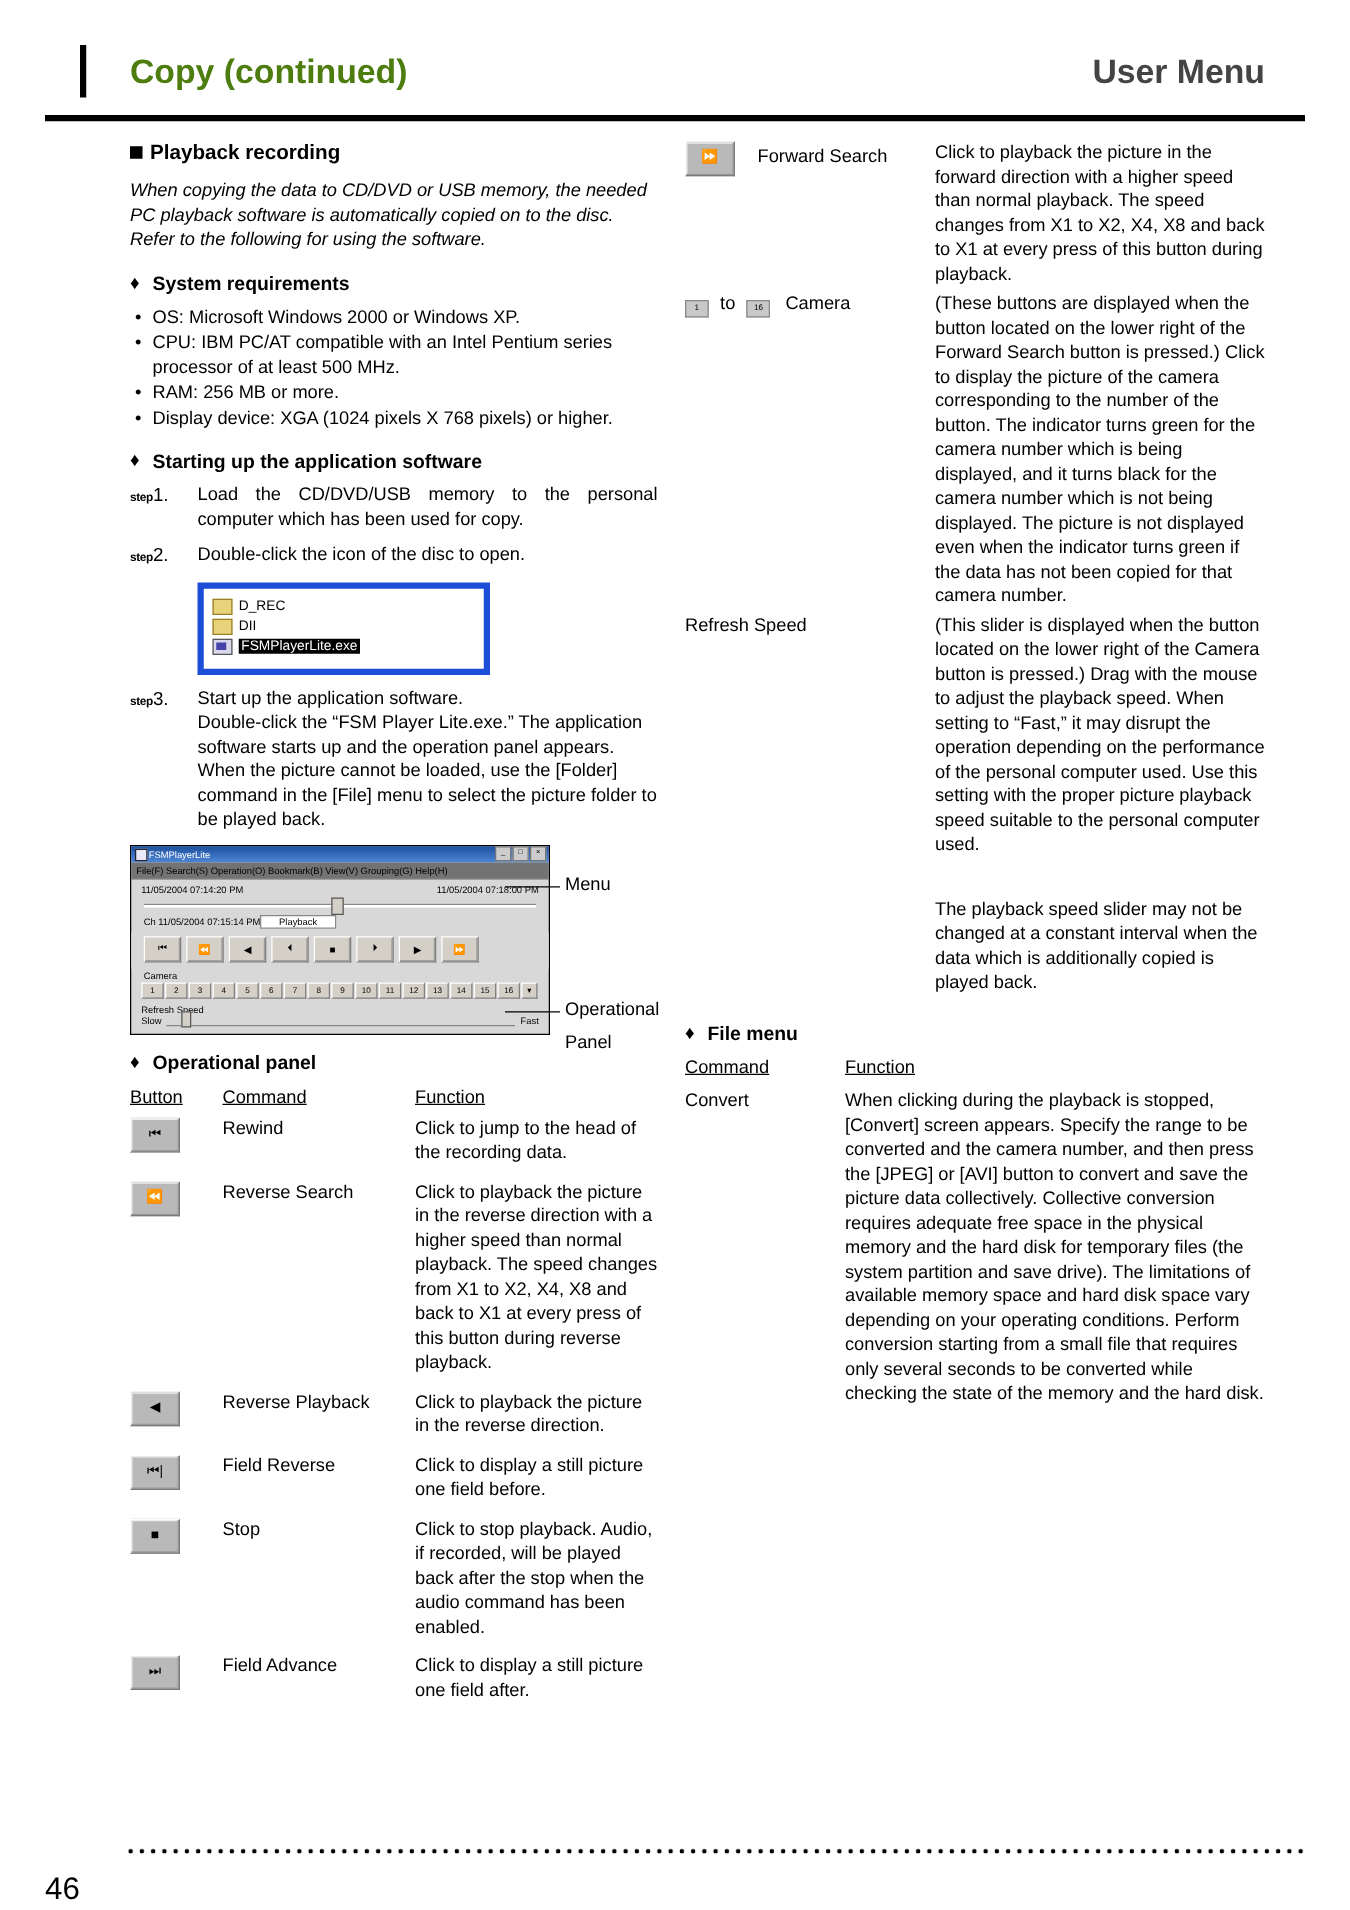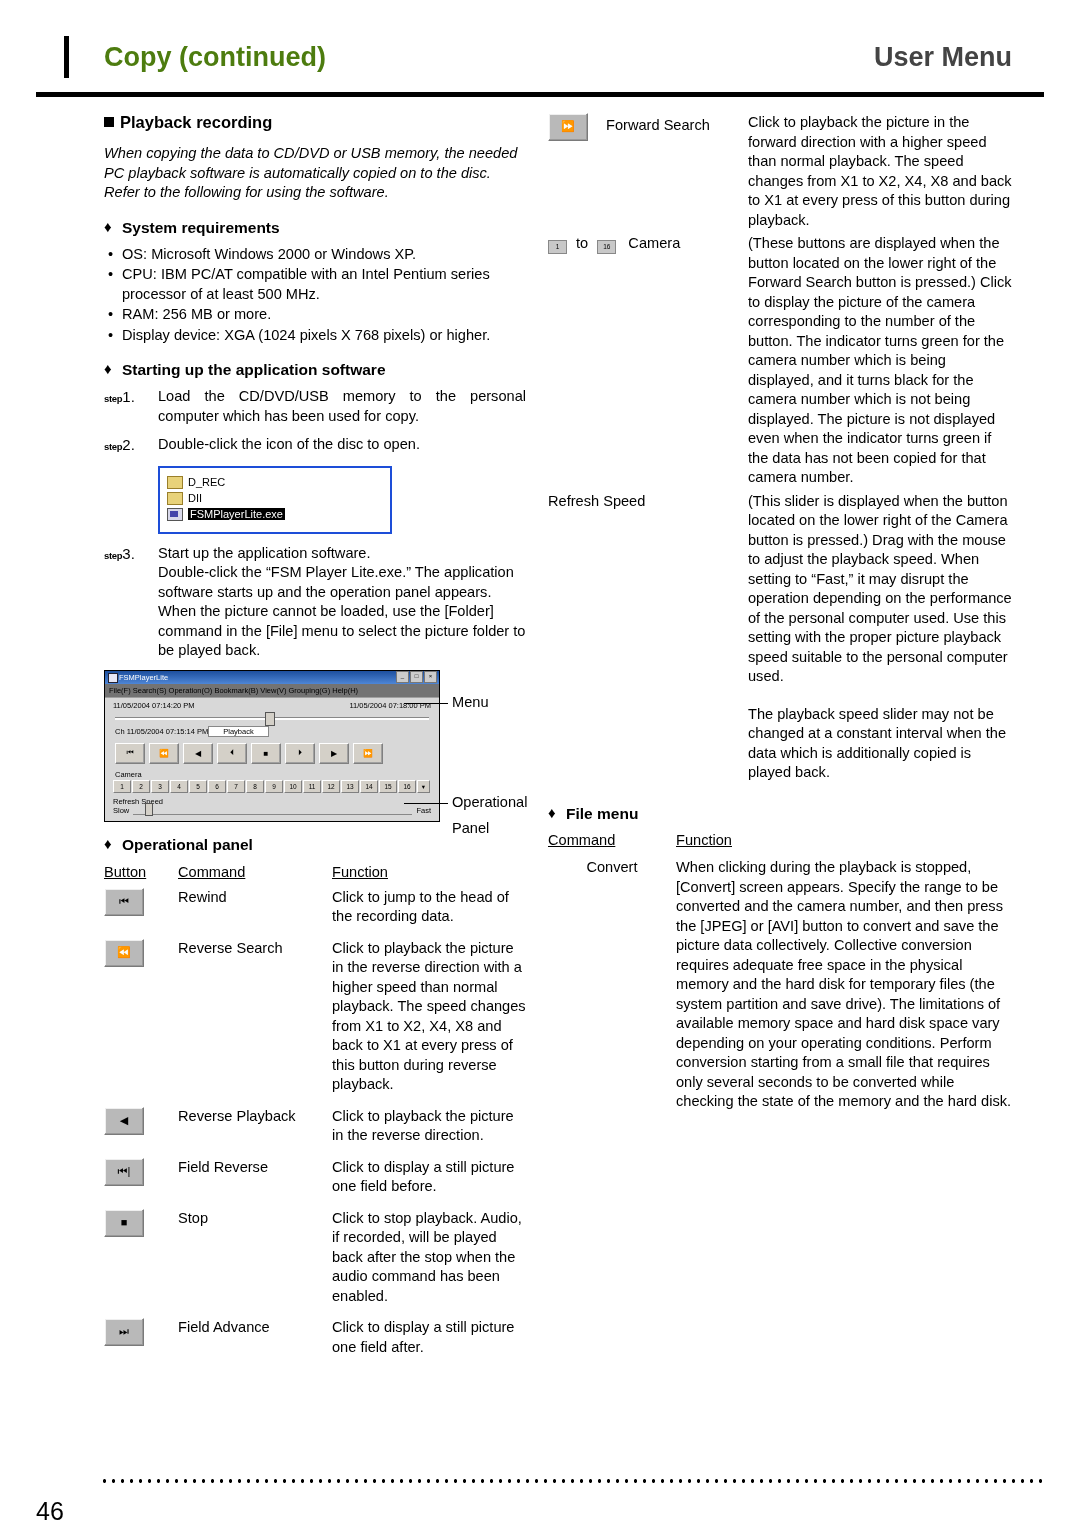--- a/index.html
+++ b/index.html
@@ -130,21 +130,21 @@
     font-size: 9.5px;
     font-weight: bold;
     letter-spacing: -0.3px;
   }
   .step .txt { flex: 1; }
   .just { text-align: justify; }
 
   
   .folderbox {
     width: 234px;
-    border: 2px solid #1d4ed8;
+    border: 5px solid #1d4ed8;
     margin: 6px 0 10px 54px;
     padding: 8px 7px 8px 7px;
     box-sizing: border-box;
     background: #fff;
   }
   .frow { display: flex; align-items: center; font-size: 11px; margin-bottom: 3px; }
   .ficon {
     width: 14px; height: 11px;
     background: #e8d27a;
     border: 1px solid #9a7f2a;
@@ -509,33 +509,33 @@
           <span class="tinyb">16</span>
           <span style="margin-left:8px;">Camera</span>
         </div>
         <div class="rc2">(These buttons are displayed when the  button located on the lower right of the Forward Search button is pressed.) Click to display the picture of the camera corresponding to the number of the button. The indicator turns green for the camera number which is being displayed, and it turns black for the camera number which is not being displayed. The picture is not displayed even when the indicator turns green if the data has not been copied for that camera number.</div>
       </div>
 
       <div class="rrow">
         <div class="rc1">Refresh Speed</div>
         <div class="rc2">
           <div>(This slider is displayed when the  button located on the lower right of the Camera button is pressed.) Drag with the mouse to adjust the playback speed. When setting to “Fast,” it may disrupt the operation depending on the performance of the personal computer used. Use this setting with the proper picture playback speed suitable to the personal computer used.</div>
-          <div style="margin-top:18px;">The playback speed slider may not be changed at a constant interval when the data which is additionally copied is played back.</div>
+          <div style="margin-top:32px;">The playback speed slider may not be changed at a constant interval when the data which is additionally copied is played back.</div>
         </div>
       </div>
 
       <h3 class="sub" style="margin-top:22px;">File menu</h3>
 
       <div class="rrow">
         <div class="rc1 tbl-head-und" style="width:128px;flex:0 0 128px;">Command</div>
         <div class="rc2 tbl-head-und" style="align-self:flex-start;display:inline-block;width:auto;flex:0 0 auto;">Function</div>
       </div>
 
       <div class="rrow" style="margin-top:8px;">
-        <div class="rc1" style="width:128px;flex:0 0 128px;text-align:center;">Convert</div>
+        <div class="rc1" style="width:128px;flex:0 0 128px;">Convert</div>
         <div class="rc2">When clicking during the playback is stopped, [Convert] screen appears. Specify the range to be converted and the camera number, and then press the [JPEG] or [AVI] button to convert and save the picture data collectively. Collective conversion requires adequate free space in the physical memory and the hard disk for temporary files (the system partition and save drive). The limitations of available memory space and hard disk space vary depending on your operating conditions. Perform conversion starting from a small file that requires only several seconds to be converted while checking the state of the memory and the hard disk.</div>
       </div>
 
     </div>
   </div>
 
   <div class="footer-dots"></div>
   <div class="pageno">46</div>
 
 </div>

